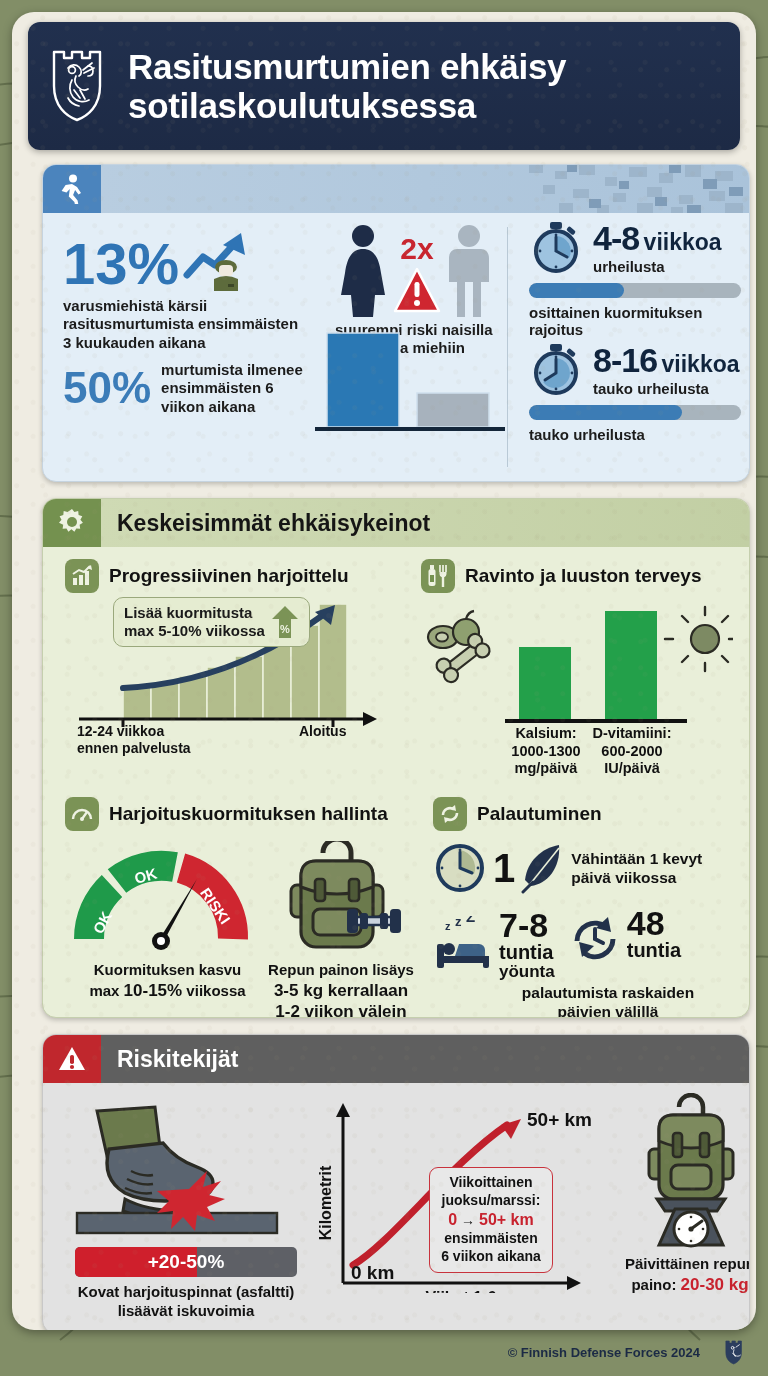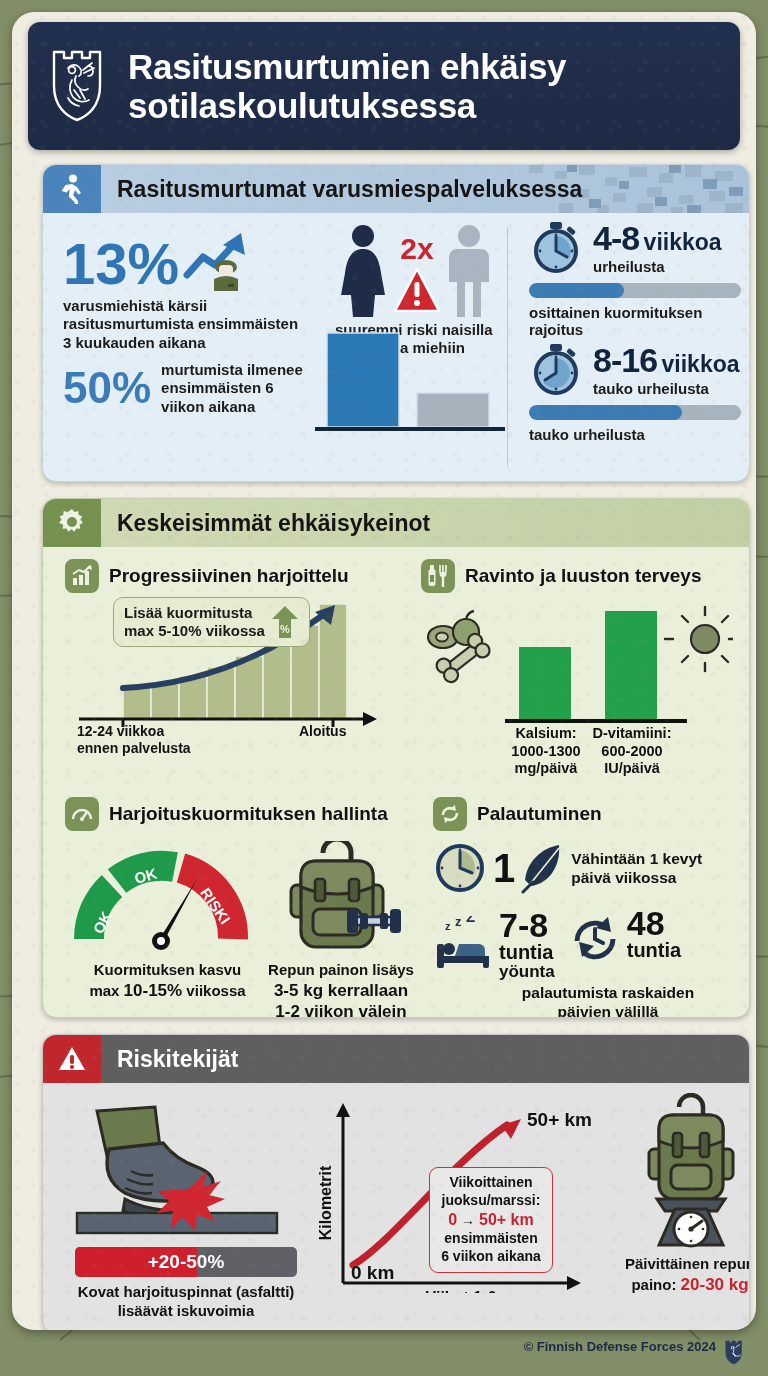--- a/index.html
+++ b/index.html
@@ -110,21 +110,21 @@
   .redbar > i { position:absolute; left:0; top:0; bottom:0; background:#cf1f2c; }
   .redbar > span { position:relative; width:100%; text-align:center; color:#fff;
                    font-size:19px; font-weight:bold; }
   .s3cap { text-align:center; font-size:15px; font-weight:bold; color:#111; line-height:1.25; }
   .redbox { border:1.5px solid #c8323c; background:#e8e8e8; border-radius:9px;
             padding:6px 9px; text-align:center; font-size:14px; font-weight:bold;
             color:#111; line-height:1.28; }
   .rd { color:#c8222e; }
 
   .footer { position:absolute; left:0; right:22px; bottom:10px; display:flex;
-            align-items:flex-start; justify-content:flex-end; gap:8px; }
+            align-items:center; justify-content:flex-end; gap:24px; }
   .footer span { font-size:13px; font-weight:bold; color:#1b2a45; }
   svg { display:block; }
 </style>
 </head>
 <body>
 
 <div class="topo-bg">
 <svg viewBox="0 0 768 1376" preserveAspectRatio="none">
   <g fill="none" stroke="#3f4a2e" stroke-width="2">
     <path d="M-20 90 C 60 60 120 140 90 210 C 60 280 140 330 60 390"></path>
@@ -167,21 +167,20 @@
 
   <div class="card" id="sec1">
     <div class="card-head">
       <div class="badge">
         <svg width="26" height="30" viewBox="0 0 26 30">
           <circle cx="14" cy="4.5" r="4" fill="#fff"></circle>
           <path d="M13 10 l5 3 4 6-2.5 1.6-3.4-4.6-2 5 4.5 5.5 1.3 7-3.2.6-1.3-6-5.6-5.6 1-7.6-3.3 3.6L2.6 17l4-6z" fill="#fff"></path>
         </svg>
       </div>
       <div class="ttl">
-        <span style="position:relative;z-index:2">Rasitusmurtumat varusmiespalveluksessa</span>
         <svg class="camo" viewBox="0 0 230 48" preserveAspectRatio="none">
           <g fill="#9db5cb">
             <rect x="10" y="0" width="14" height="8"></rect>
               <rect x="36" y="6" width="12" height="8"></rect>
             <rect x="60" y="0" width="16" height="10"></rect>
               <rect x="86" y="12" width="12" height="9"></rect>
             <rect x="110" y="2" width="18" height="10"></rect>
               <rect x="140" y="8" width="14" height="10"></rect>
             <rect x="166" y="0" width="16" height="12"></rect>
               <rect x="196" y="6" width="18" height="10"></rect>

